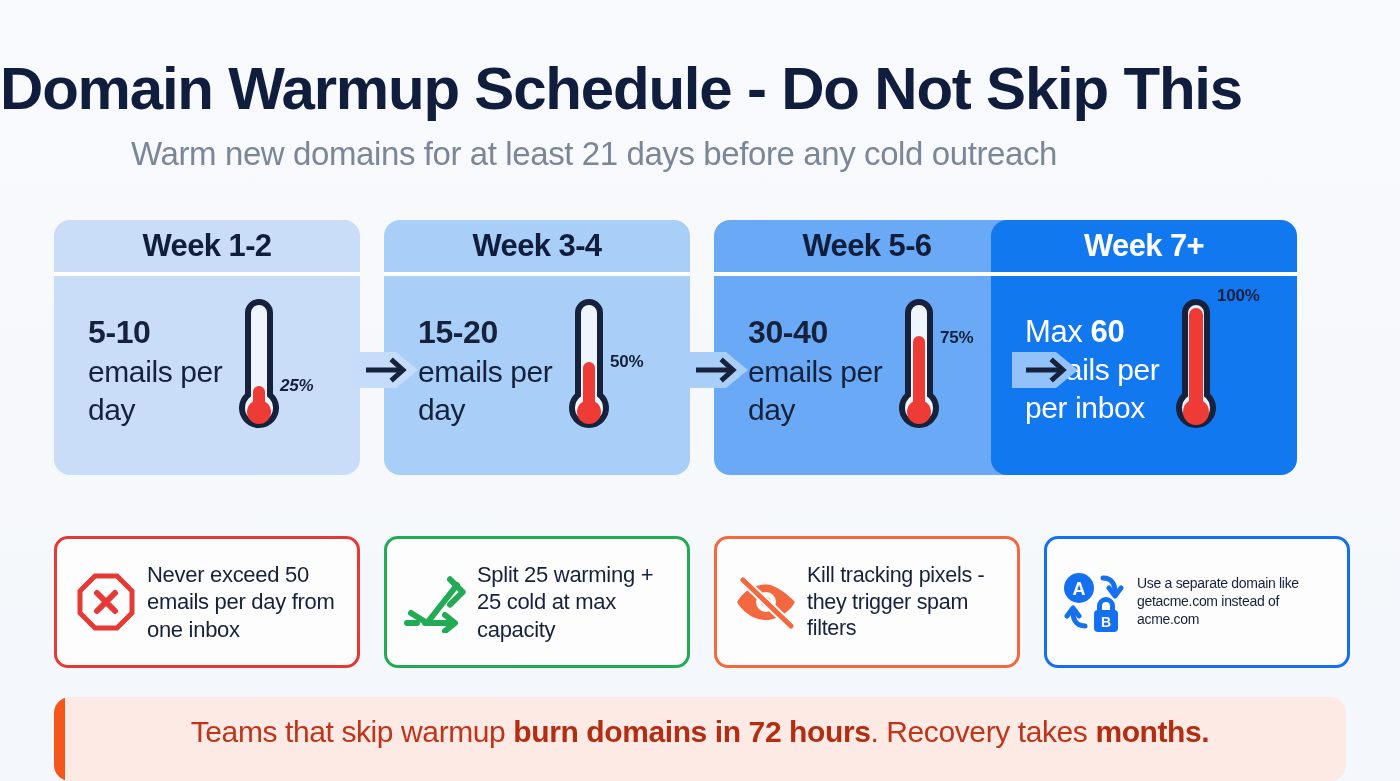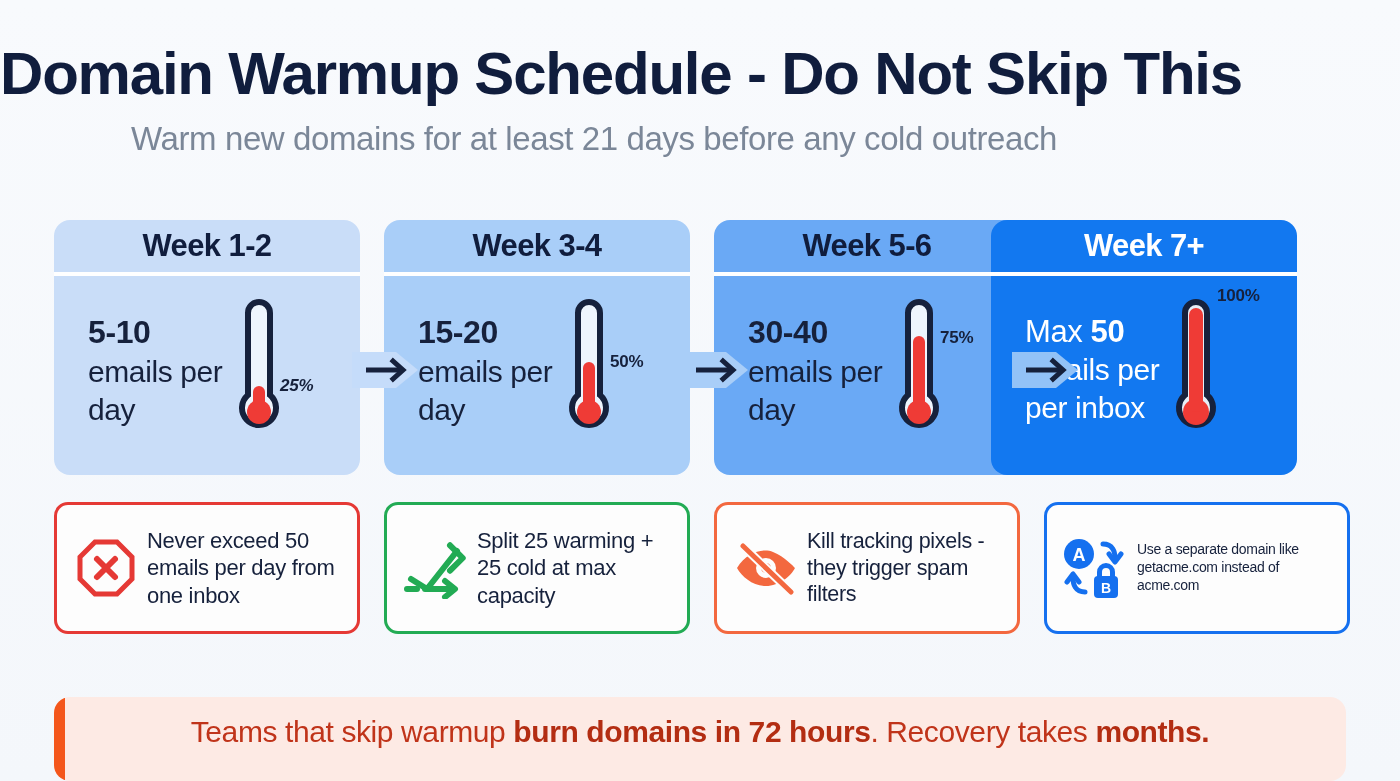--- a/index.html
+++ b/index.html
@@ -18,21 +18,21 @@
     position: relative;
     width: 1400px;
     height: 781px;
     background: linear-gradient(180deg, #f8fafd 0%, #f4f7fb 100%);
   }
 
   
   .header {
     position: absolute;
     left: 0;
-    top: 42px;
+    top: 57px;
     width: 1188px;
     text-align: center;
   }
   .title {
     font-size: 60px;
     font-weight: bold;
     color: #101d3d;
     letter-spacing: -1.2px;
     line-height: 1.05;
     white-space: nowrap;
@@ -142,21 +142,21 @@
   }
   .connector.a1 { left: 298px; }
   .connector.a2 { left: 628px; }
   .connector.a3 { left: 958px; }
   .connector svg { display: block; }
 
   
   .tips-row {
     position: absolute;
     left: 54px;
-    top: 502px;
+    top: 536px;
     width: 1292px;
     height: 116px;
     border-radius: 16px;
   }
   .tip-card {
     position: absolute;
     top: 0;
     width: 306px;
     height: 132px;
     background: #fdfdfd;
@@ -287,21 +287,21 @@
           </svg>
           <div class="pct p75">75%</div>
         </div>
       </div>
     </div>
 
     <div class="week-card c4">
       <div class="week-head">Week 7+</div>
       <div class="week-body">
         <div class="week-text">
-          <span class="maxline"><span>Max </span><b>50</b></span>
+          <span class="maxline"><span>Max </span><b>60</b></span>
           <span>emails per</span><br>
           <span>per inbox</span>
         </div>
         <div class="thermo-wrap">
           <svg class="thermo" width="46" height="148" viewBox="0 0 46 148">
             <path d="M23 6 a11 11 0 0 1 11 11 v82 a17 17 0 1 1 -22 0 v-82 a11 11 0 0 1 11 -11 z" fill="#e7eef7" stroke="#16213c" stroke-width="6"></path>
             <circle cx="23" cy="116" r="13" fill="#ef3b36"></circle>
             <rect x="16" y="12" width="14" height="104" rx="7" fill="#ef3b36"></rect>
           </svg>
           <div class="pct p100">100%</div>

